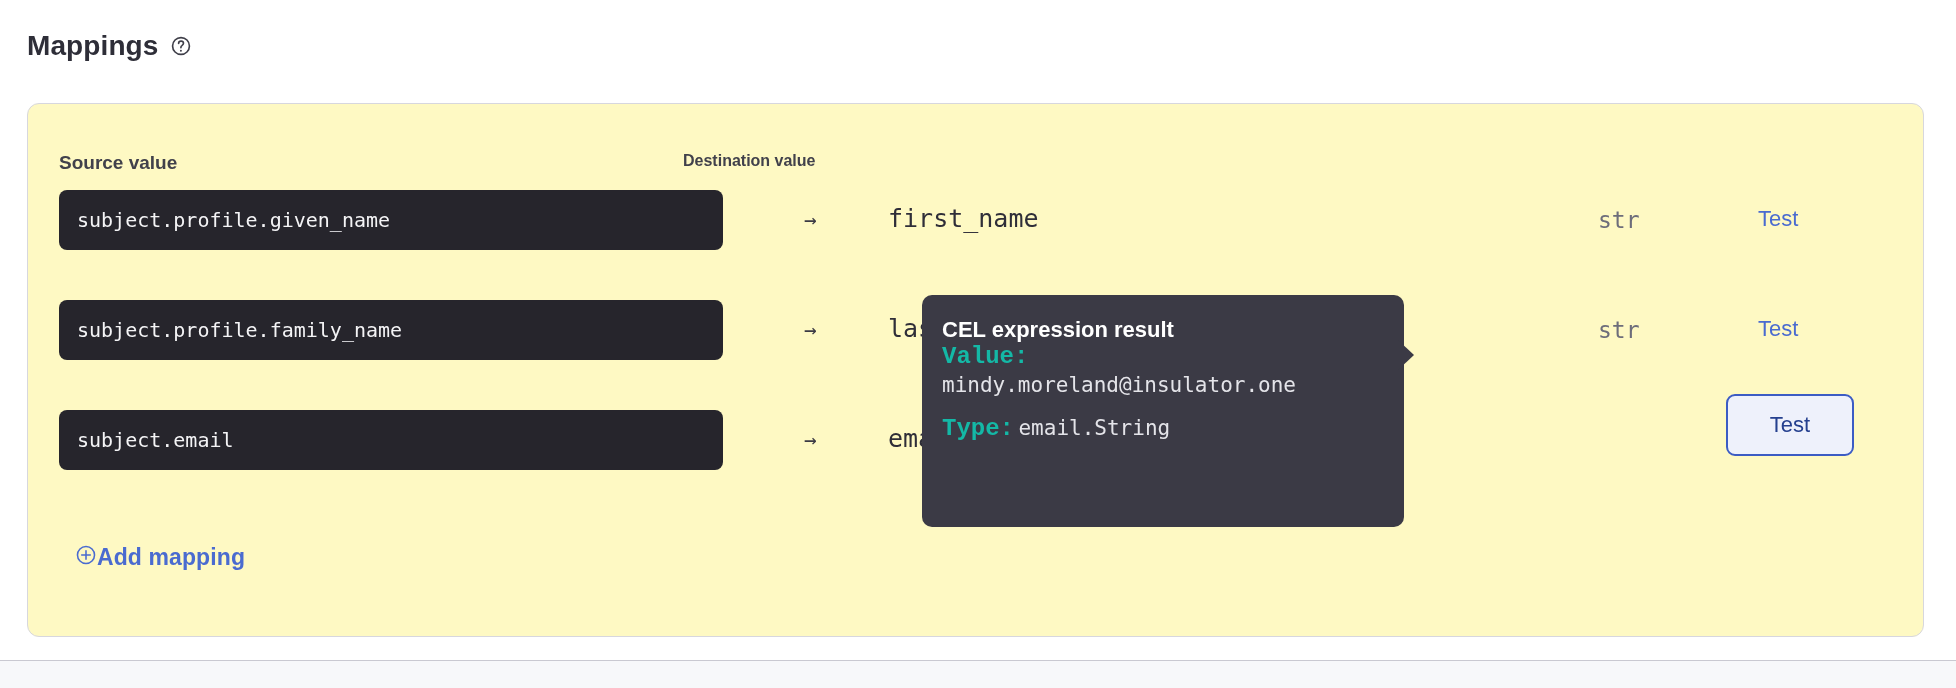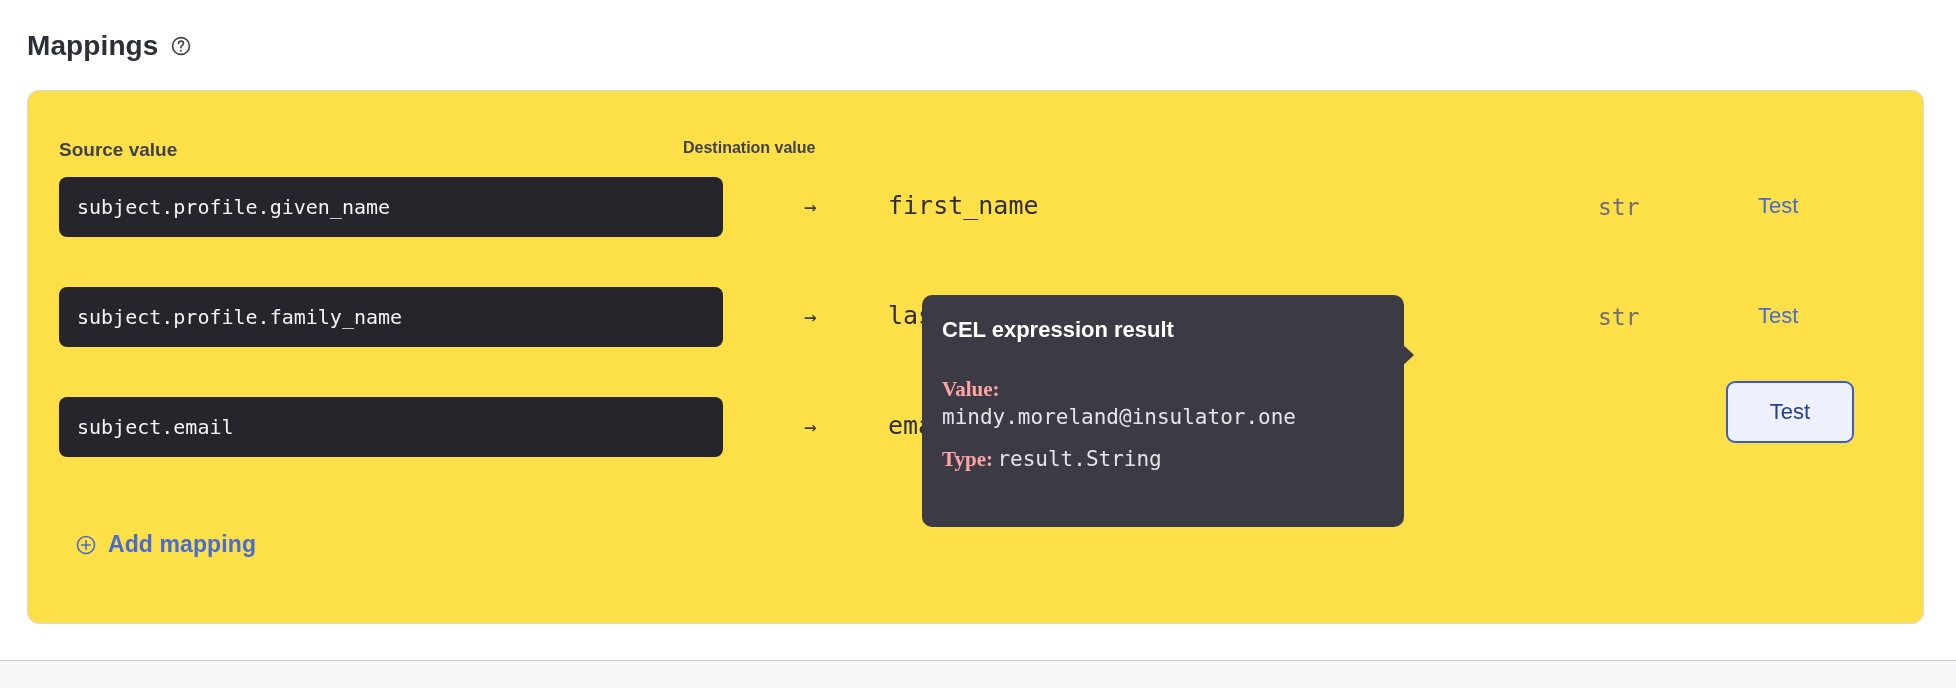--- a/index.html
+++ b/index.html
@@ -46,26 +46,26 @@
     justify-content: center;
     color: #3f3f49;
     cursor: pointer;
   }
   .help-icon svg { display: block; }
 
   
   .card {
     position: absolute;
     left: 27px;
-    top: 90px;
+    top: 103px;
     width: 1897px;
     height: 534px;
     border: 1px solid #d7d7de;
     border-radius: 12px;
-    background: #fde047;
+    background: #fef9c3;
     box-sizing: border-box;
   }
 
   .col-headers {
     position: absolute;
     top: 48px;
     left: 0;
     width: 100%;
     height: 24px;
   }
@@ -174,22 +174,20 @@
     box-sizing: border-box;
     cursor: pointer;
   }
 
   
   .add-mapping {
     position: absolute;
     left: 47px;
     top: 440px;
     display: flex;
-    align-items: center;
-    gap: 11px;
     color: #4a6bd0;
     cursor: pointer;
   }
   .add-icon {
     width: 22px;
     height: 22px;
     display: inline-flex;
     align-items: center;
     justify-content: center;
     color: #4a6bd0;
@@ -223,28 +221,27 @@
     height: 0;
     border-top: 15px solid transparent;
     border-bottom: 15px solid transparent;
     border-left: 16px solid #3b3a45;
     z-index: 21;
   }
   .tt-title {
     font-size: 22px;
     font-weight: bold;
     color: #ffffff;
-    margin-bottom: 34px;
   }
   .tt-row { margin-bottom: 18px; }
   .tt-label {
-    font-family: Liberation Serif, serif;
-    font-size: 21px;
-    font-weight: bold;
-    color: #fca5a5;
+    font-family: Liberation Mono, monospace;
+    font-size: 24px;
+    font-weight: bold;
+    color: #14b8a6;
   }
   .tt-value {
     font-family: "DejaVu Sans Mono", monospace;
     font-size: 21px;
     color: #e4e4e9;
   }
   .tt-value-block {
     font-family: "DejaVu Sans Mono", monospace;
     font-size: 21px;
     color: #e4e4e9;
@@ -340,20 +337,20 @@
 
   <div class="tooltip-arrow"></div>
   <div class="tooltip">
     <div class="tt-title">CEL expression result</div>
     <div class="tt-row">
       <div class="tt-label">Value:</div>
       <div class="tt-value-block">mindy.moreland@insulator.one</div>
     </div>
     <div class="tt-row">
       <span class="tt-label">Type:</span>
-      <span class="tt-value">result.String</span>
+      <span class="tt-value">email.String</span>
     </div>
   </div>
 
   <div class="bottom-divider"></div>
   <div class="bottom-band"></div>
 
 </div>
 
 </body></html>

